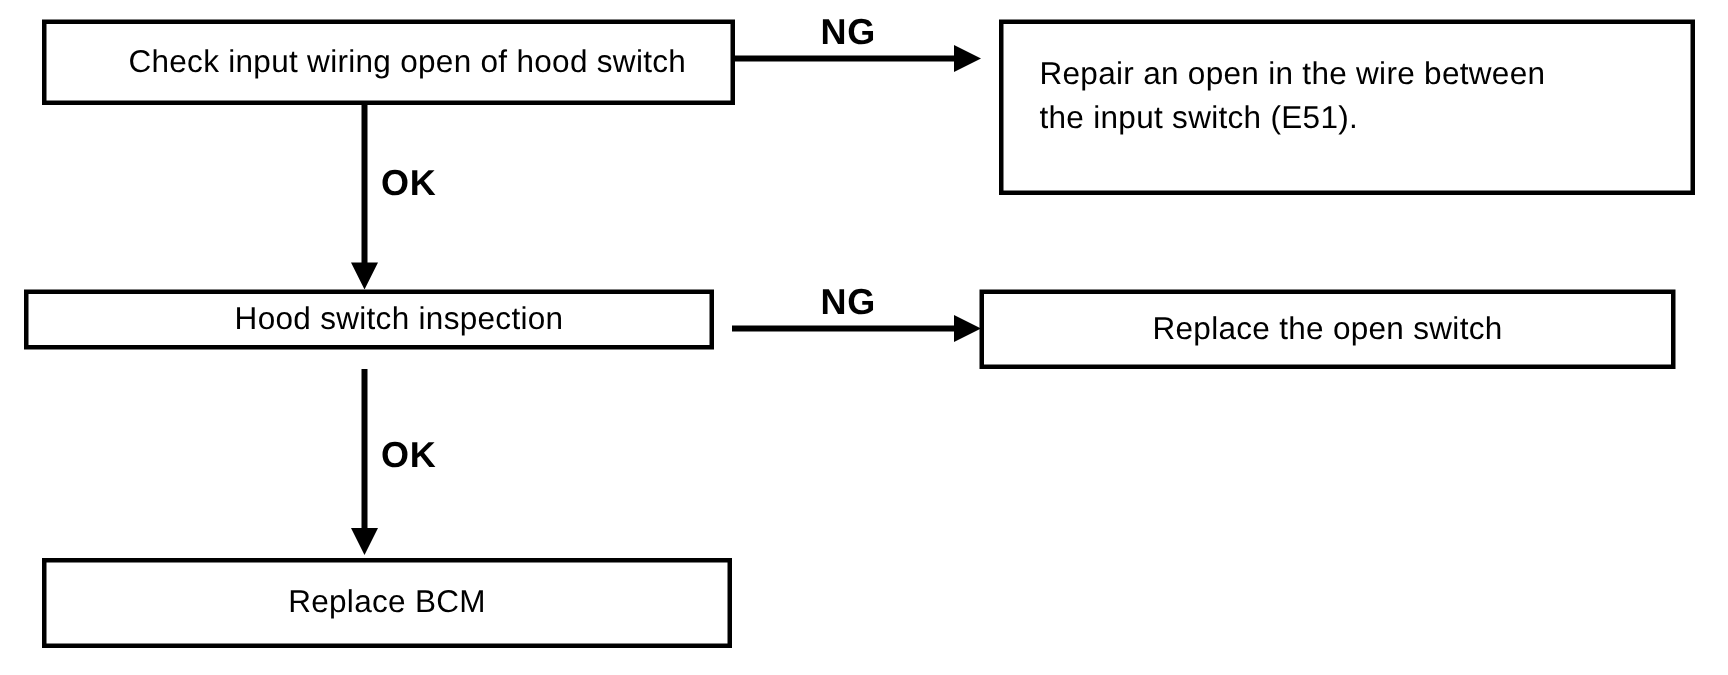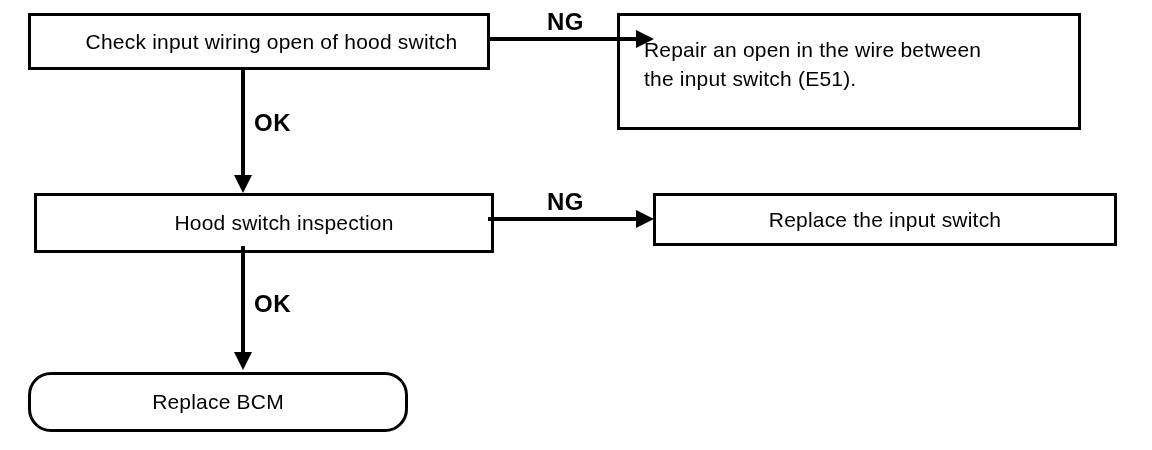--- a/index.html
+++ b/index.html
@@ -67,46 +67,46 @@
 </style>
 </head>
 <body>
 
 <div class="stage">
 
   <div class="node" style="left:28px; top:13px; width:462px; height:57px;padding-left:25px;">
     <span>Check input wiring open of hood switch</span>
   </div>
 
-  <div class="node multiline" style="left:617px; top:13px; width:464px; height:117px;">
+  <div class="node multiline" style="left:666px; top:13px; width:464px; height:117px;">
     <span class="line">Repair an open in the wire between</span>
     <span class="line">the input switch (E51).</span>
   </div>
 
   <div class="shaft-h" style="left:490px; top:37px; width:148px;"></div>
   <div class="head-right" style="left:636px; top:30px;"></div>
   <div class="edge-label" style="left:547px; top:8px;">NG</div>
 
   <div class="shaft-v" style="left:241px; top:69px; height:108px;"></div>
   <div class="head-down" style="left:234px; top:175px;"></div>
   <div class="edge-label" style="left:254px; top:109px;">OK</div>
 
-  <div class="node" style="left:34px; top:193px; width:460px; height:60px;padding-left:40px;">
+  <div class="node" style="left:16px; top:193px; width:460px; height:40px;padding-left:40px;">
     <span>Hood switch inspection</span>
   </div>
 
   <div class="node" style="left:653px; top:193px; width:464px; height:53px;">
-    <span>Replace the input switch</span>
+    <span>Replace the open switch</span>
   </div>
 
   <div class="shaft-h" style="left:488px; top:217px; width:150px;"></div>
   <div class="head-right" style="left:636px; top:210px;"></div>
   <div class="edge-label" style="left:547px; top:188px;">NG</div>
 
   <div class="shaft-v" style="left:241px; top:246px; height:108px;"></div>
   <div class="head-down" style="left:234px; top:352px;"></div>
   <div class="edge-label" style="left:254px; top:290px;">OK</div>
 
-  <div class="node" style="left:28px; top:372px; width:380px; height:60px;border-radius:23px;">
+  <div class="node" style="left:28px; top:372px; width:460px; height:60px;">
     <span>Replace BCM</span>
   </div>
 
 </div>
 
 </body></html>

